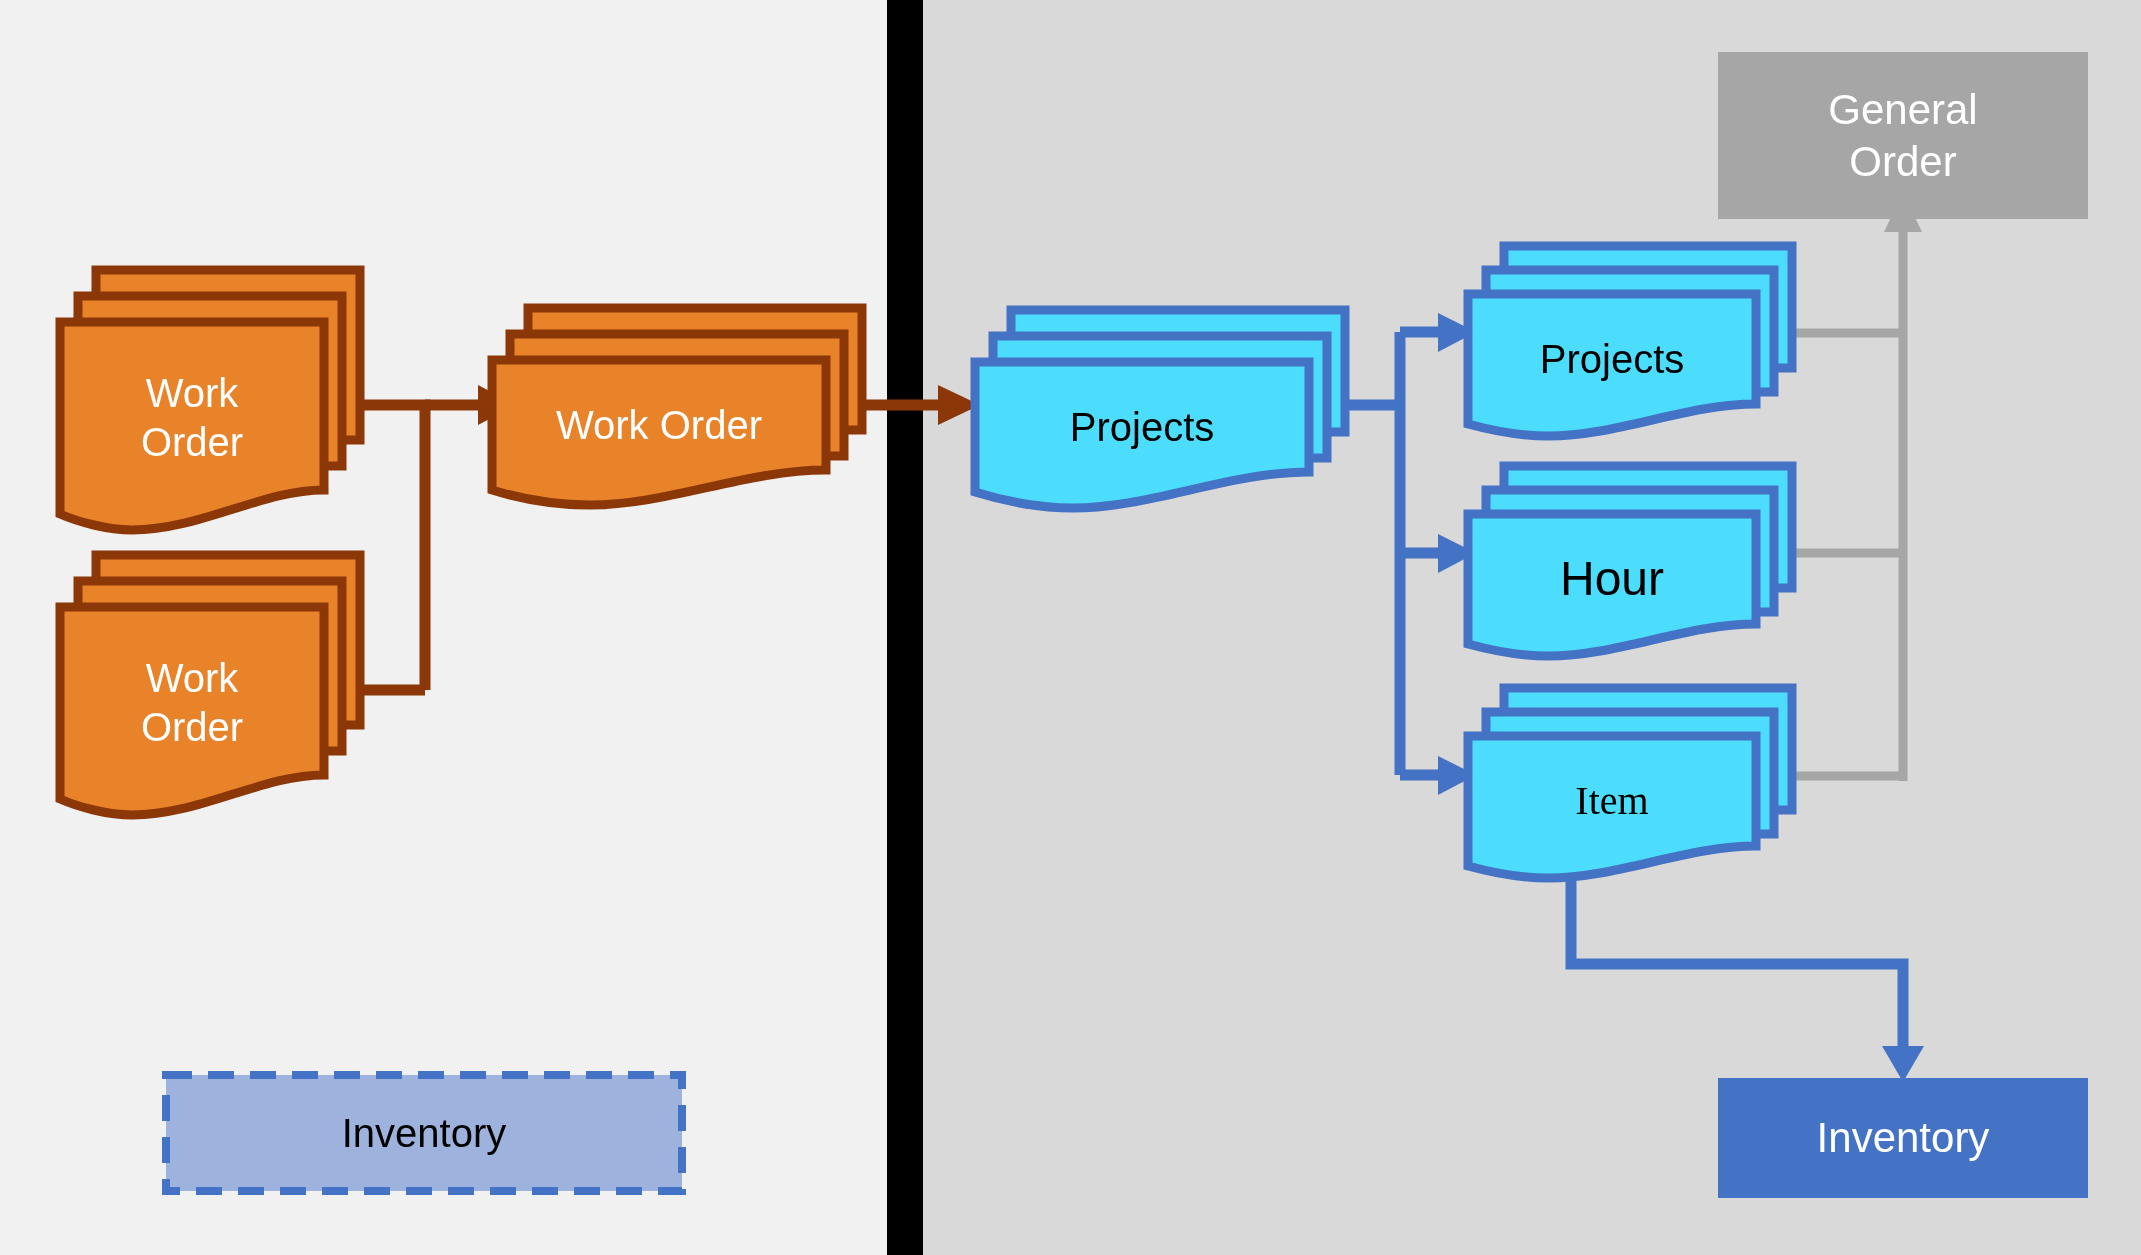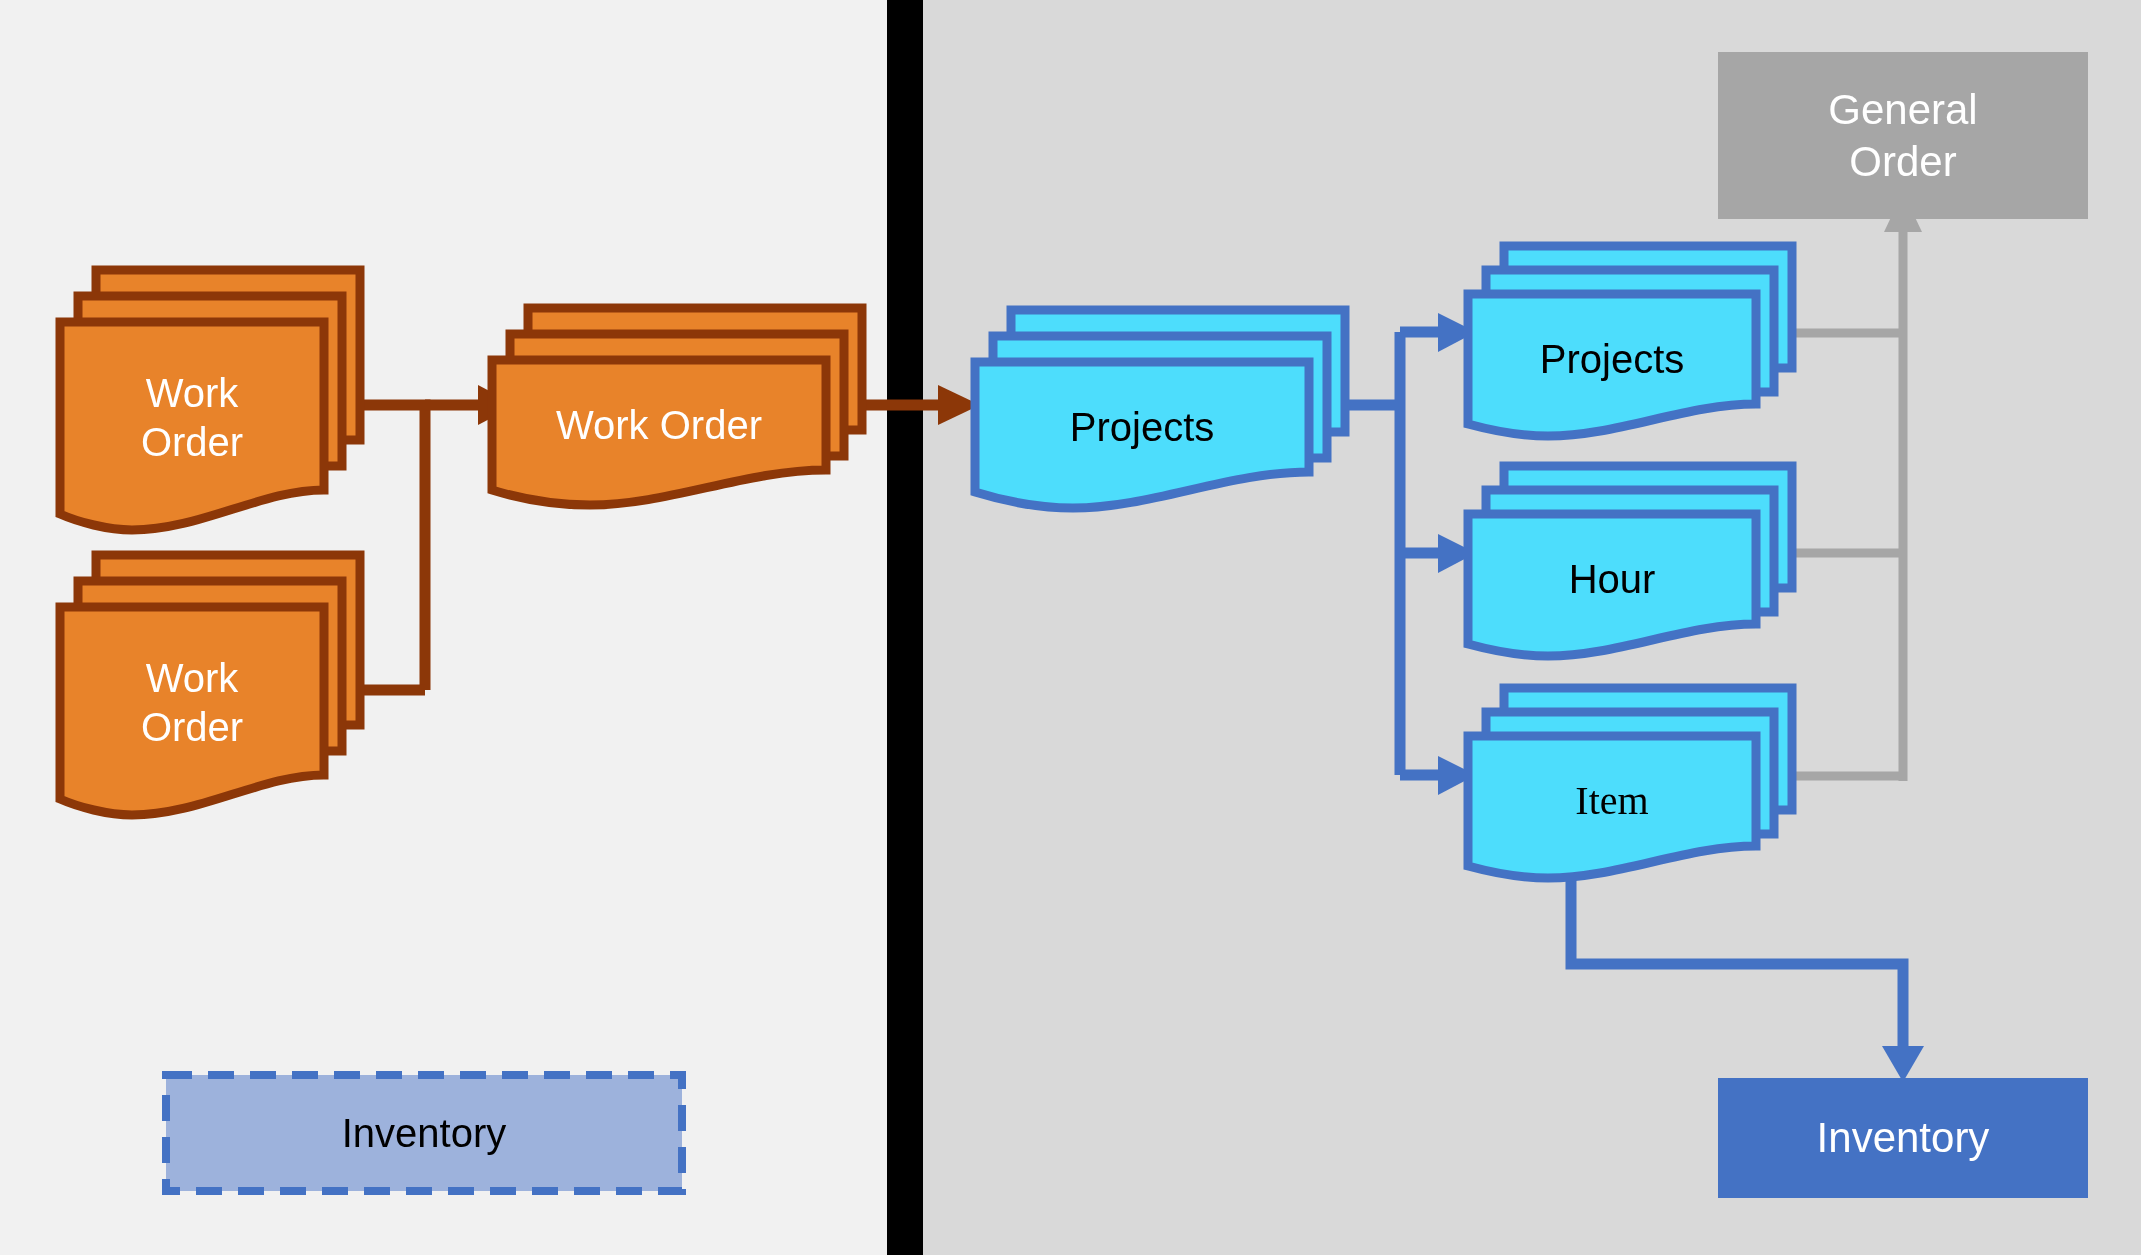--- a/index.html
+++ b/index.html
@@ -174,21 +174,21 @@
 
   <div class="node-label lbl-white" style="left:60px; top:607px; width:264px; height:192px; font-size:40px;">Work
 Order</div>
 
   <div class="node-label lbl-white" style="left:492px; top:360px; width:334px; height:130px; font-size:40px;">Work Order</div>
 
   <div class="node-label lbl-black" style="left:975px; top:362px; width:334px; height:130px; font-size:40px;">Projects</div>
 
   <div class="node-label lbl-black" style="left:1468px; top:294px; width:288px; height:130px; font-size:40px;">Projects</div>
 
-  <div class="node-label lbl-black" style="left:1468px; top:514px; width:288px; height:130px; font-size:40px;">Hour</div>
+  <div class="node-label lbl-black" style="left:1468px; top:514px; width:288px; height:130px; font-size:48px;">Hour</div>
 
   <div class="node-label lbl-black" style="left:1468px; top:736px; width:288px; height:130px; font-size:40px;font-family:Liberation Serif, serif;">Item</div>
 
   <div class="node-label lbl-white" style="left:1718px; top:52px; width:370px; height:167px; font-size:42px;">General
 Order</div>
 
   <div class="node-label lbl-white" style="left:1718px; top:1078px; width:370px; height:120px; font-size:42px;">Inventory</div>
 
   <div class="node-label lbl-black" style="left:166px; top:1075px; width:516px; height:116px; font-size:40px;">Inventory</div>
 

